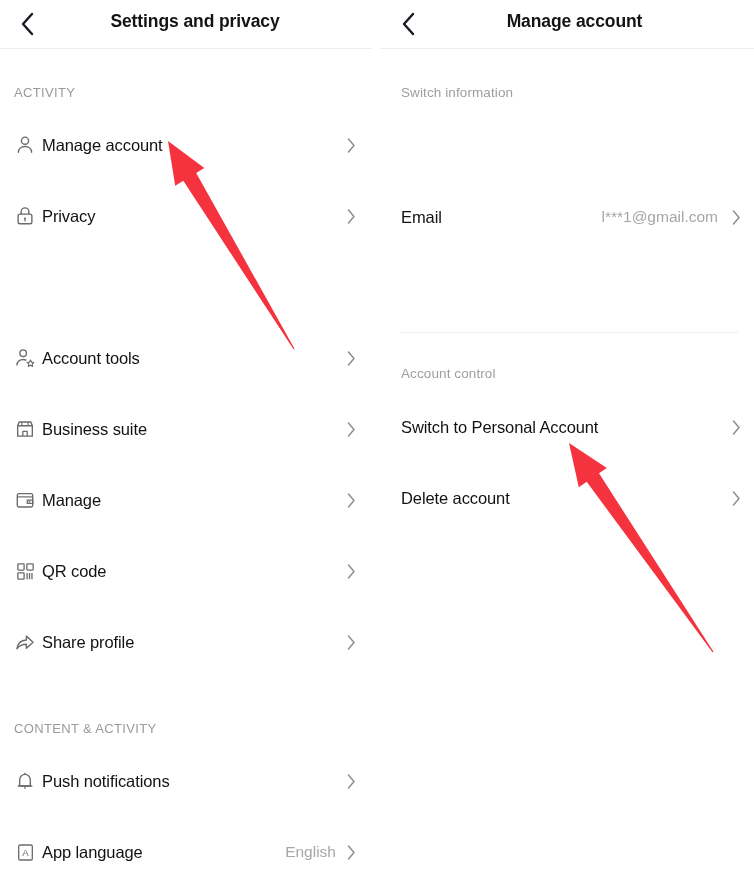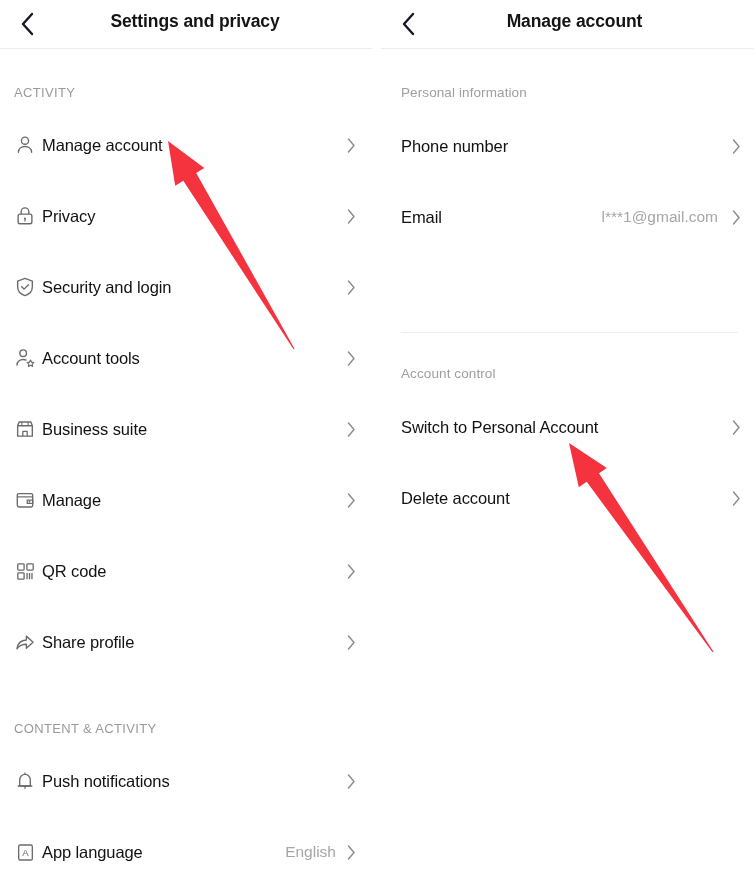--- a/index.html
+++ b/index.html
@@ -120,34 +120,20 @@
           </svg>
       </span>
       <span class="row-label">Privacy</span>
       <span class="row-chev">
         <svg width="9" height="15" viewBox="0 0 9 15">
             <path d="M1.5 1 L7 7.5 L1.5 14" fill="none" stroke="#8a8a8a" stroke-width="1.4" stroke-linecap="round" stroke-linejoin="round"></path>
           </svg>
       </span>
     </div>
 
-    <div class="row" style="top:265px">
-      <span class="row-icon">
-        <svg width="22" height="22" viewBox="0 0 24 24">
-            <path d="M12 2.6 20 5.7v6.1c0 4.8-3.3 8.2-8 9.6-4.7-1.4-8-4.8-8-9.6V5.7z" fill="none" stroke="#6b6b6b" stroke-width="1.5" stroke-linejoin="round"></path>
-            <path d="M8.4 11.8 11 14.3 15.7 9.5" fill="none" stroke="#6b6b6b" stroke-width="1.5" stroke-linecap="round" stroke-linejoin="round"></path>
-          </svg>
-      </span>
-      <span class="row-label">Security and login</span>
-      <span class="row-chev">
-        <svg width="9" height="15" viewBox="0 0 9 15">
-            <path d="M1.5 1 L7 7.5 L1.5 14" fill="none" stroke="#8a8a8a" stroke-width="1.4" stroke-linecap="round" stroke-linejoin="round"></path>
-          </svg>
-      </span>
-    </div>
 
     <div class="row" style="top:336px">
       <span class="row-icon">
         <svg width="22" height="22" viewBox="0 0 24 24">
             <circle cx="10" cy="6.8" r="3.6" fill="none" stroke="#6b6b6b" stroke-width="1.5"></circle>
             <path d="M3.3 19.6c0-3.8 3-6 6.7-6 1.2 0 2.3.2 3.2.6" fill="none" stroke="#6b6b6b" stroke-width="1.5" stroke-linecap="round"></path>
             <path d="M18 14.2l1.15 2.3 2.55.35-1.85 1.8.45 2.55L18 20l-2.3 1.2.45-2.55-1.85-1.8 2.55-.35z" fill="none" stroke="#6b6b6b" stroke-width="1.25" stroke-linejoin="round"></path>
           </svg>
       </span>
       <span class="row-label">Account tools</span>
@@ -262,30 +248,22 @@
   <div class="panel" id="panel-right">
     <div class="pane-header">
       <div class="back-btn">
         <svg width="14" height="24" viewBox="0 0 14 24">
           <path d="M12 2 L3 12 L12 22" fill="none" stroke="#161823" stroke-width="2.4" stroke-linecap="round" stroke-linejoin="round"></path>
         </svg>
       </div>
       <div class="pane-title">Manage account</div>
     </div>
 
-    <div class="section-caption rt" style="top:85px">Personal information</div>
-
-    <div class="row noicon" style="top:124px">
-      <span class="row-label">Phone number</span>
-      <span class="row-chev">
-        <svg width="9" height="15" viewBox="0 0 9 15">
-            <path d="M1.5 1 L7 7.5 L1.5 14" fill="none" stroke="#8a8a8a" stroke-width="1.4" stroke-linecap="round" stroke-linejoin="round"></path>
-          </svg>
-      </span>
-    </div>
+    <div class="section-caption rt" style="top:85px">Switch information</div>
+
 
     <div class="row noicon" style="top:195px">
       <span class="row-label">Email</span>
       <span class="row-value">l***1@gmail.com</span>
       <span class="row-chev">
         <svg width="9" height="15" viewBox="0 0 9 15">
             <path d="M1.5 1 L7 7.5 L1.5 14" fill="none" stroke="#8a8a8a" stroke-width="1.4" stroke-linecap="round" stroke-linejoin="round"></path>
           </svg>
       </span>
     </div>

